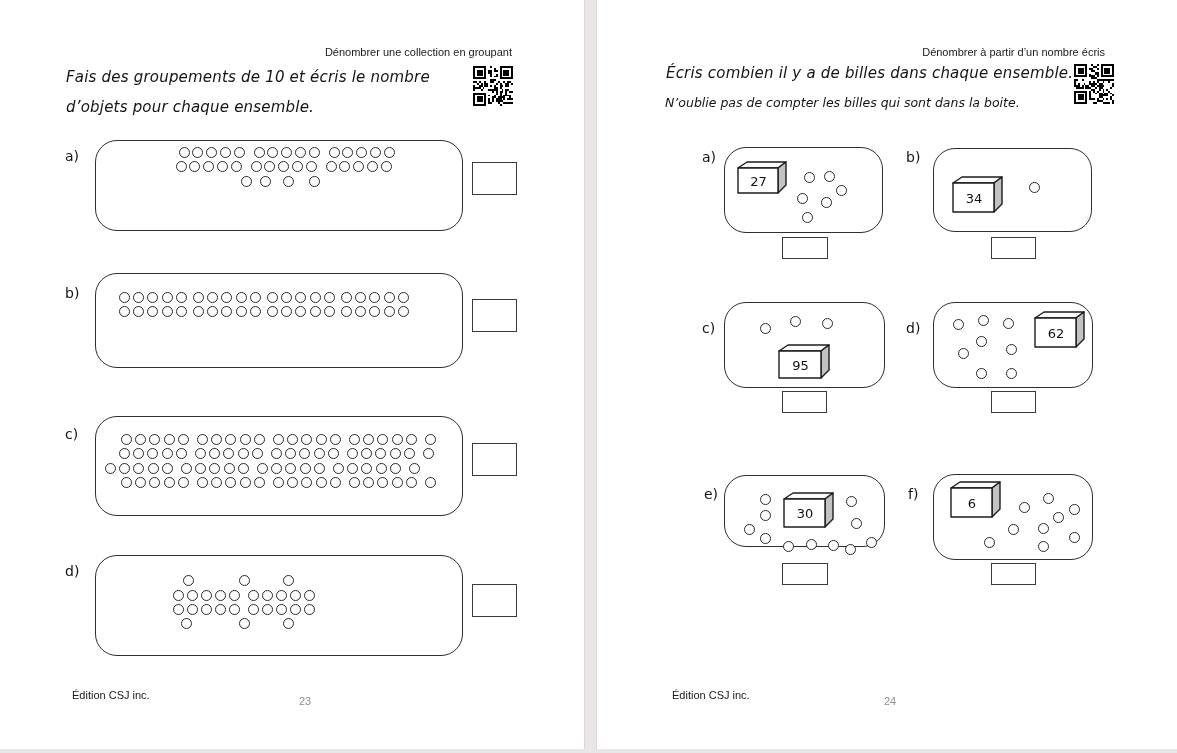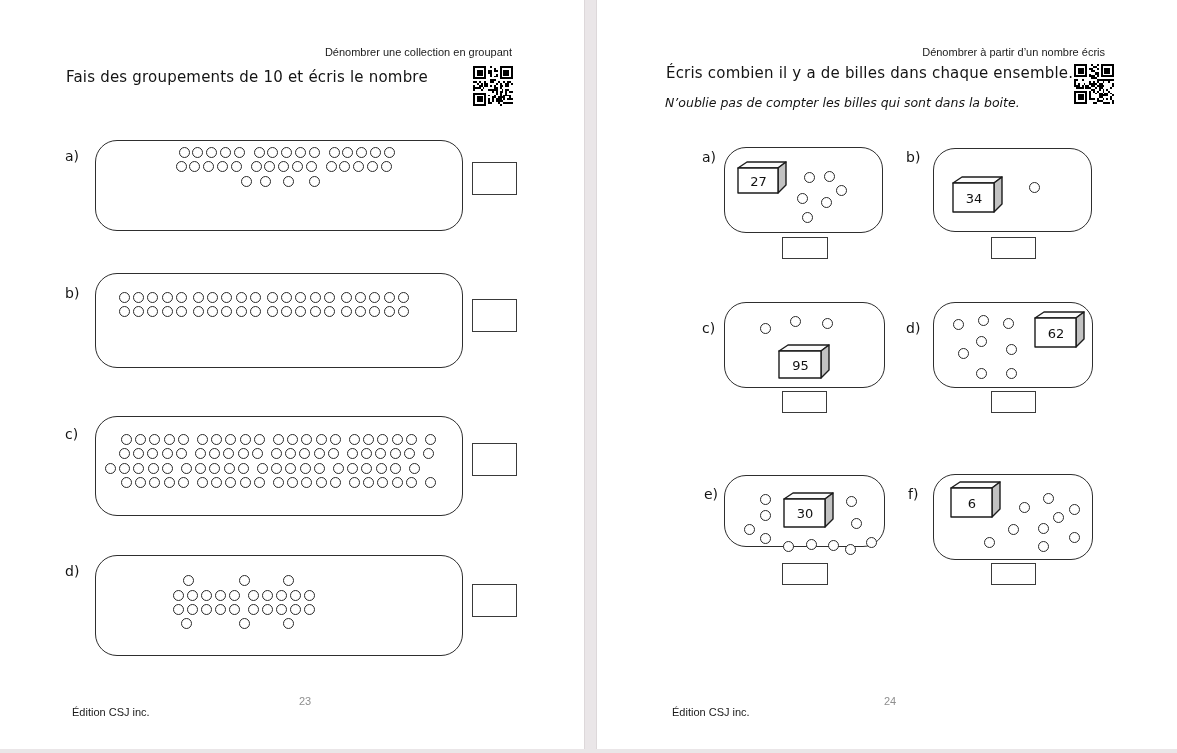--- a/index.html
+++ b/index.html
@@ -7,44 +7,45 @@
        font-family:"DejaVu Sans", sans-serif;overflow:hidden;}
   .screen{position:absolute;inset:0;width:1177px;height:753px;background:#ffffff;}
   .page{position:absolute;top:0;height:750px;background:#ffffff;padding-left:39px;}
   .page-left{left:0;width:584px;}
   .page-right{left:597px;width:580px;}
   .divider{position:absolute;left:584px;top:0;width:13px;height:753px;
            background:#eae6e8;border-left:1px solid #ddd8da;border-right:1px solid #ddd8da;box-sizing:border-box;}
   .bottom-strip{position:absolute;left:0;top:749px;width:1177px;height:4px;background:#eae6e8;}
   .abs{position:absolute;}
   .hdr{font-family:"Liberation Sans", sans-serif;font-size:11px;color:#1a1a1a;white-space:nowrap;}
-  .instr{font-size:15px;color:#141414;white-space:nowrap;letter-spacing:0.2px;}
+  .instr{font-size:15px;color:#141414;white-space:nowrap;letter-spacing:0.2px;font-style:italic;}
   .note{font-size:12.5px;font-style:italic;color:#141414;white-space:nowrap;}
   .plabel{font-size:14px;color:#141414;}
   .ensemble{position:absolute;border:1.5px solid #2e2e2e;border-radius:22px;background:#ffffff;box-sizing:border-box;}
   .answer-box{position:absolute;border:1.7px solid #3a3a3a;background:#ffffff;box-sizing:border-box;}
   .dot{position:absolute;width:11px;height:11px;border:1.5px solid #2a2a2a;border-radius:50%;
        background:#ffffff;box-sizing:border-box;}
   .marble{position:absolute;width:11px;height:11px;border:1.4px solid #2a2a2a;border-radius:50%;
        background:#ffffff;box-sizing:border-box;}
-  .footer-edition{font-family:"Liberation Sans", sans-serif;font-size:11px;color:#1a1a1a;margin-top:17px;}
+  .footer-edition{font-family:"Liberation Sans", sans-serif;font-size:11px;color:#1a1a1a;}
   .footer-page{font-family:"Liberation Sans", sans-serif;font-size:11px;color:#8f8f8f;}
   .qr{position:absolute;width:40px;height:40px;}
   .box3d{position:absolute;}
   .box3d text{font-family:"DejaVu Sans", sans-serif;font-size:13px;fill:#111;}
 </style>
 </head>
 <body>
 
 <div class="screen">
 
   <div class="page page-left">
     <div class="abs hdr" style="left:240px;top:46px;width:272px;text-align:right;">Dénombrer une collection en groupant</div>
 
     <div class="abs instr" style="left:66px;top:68px;">Fais des groupements de 10 et écris le nombre</div>
+    <div class="abs instr" style="left:66px;top:98px;">d’objets pour chaque ensemble.</div>
 
     <svg class="qr" style="left:473px;top:66px;" viewBox="0 0 21 21" shape-rendering="crispEdges">
         <rect x="0" y="0" width="21" height="21" fill="#ffffff"></rect>
         <rect x="9" y="0" width="1" height="1" fill="#000"></rect>
         <rect x="11" y="1" width="1" height="1" fill="#000"></rect>
         <rect x="8" y="2" width="1" height="1" fill="#000"></rect>
         <rect x="9" y="2" width="1" height="1" fill="#000"></rect>
         <rect x="11" y="2" width="1" height="1" fill="#000"></rect>
         <rect x="12" y="2" width="1" height="1" fill="#000"></rect>
         <rect x="8" y="3" width="1" height="1" fill="#000"></rect>

